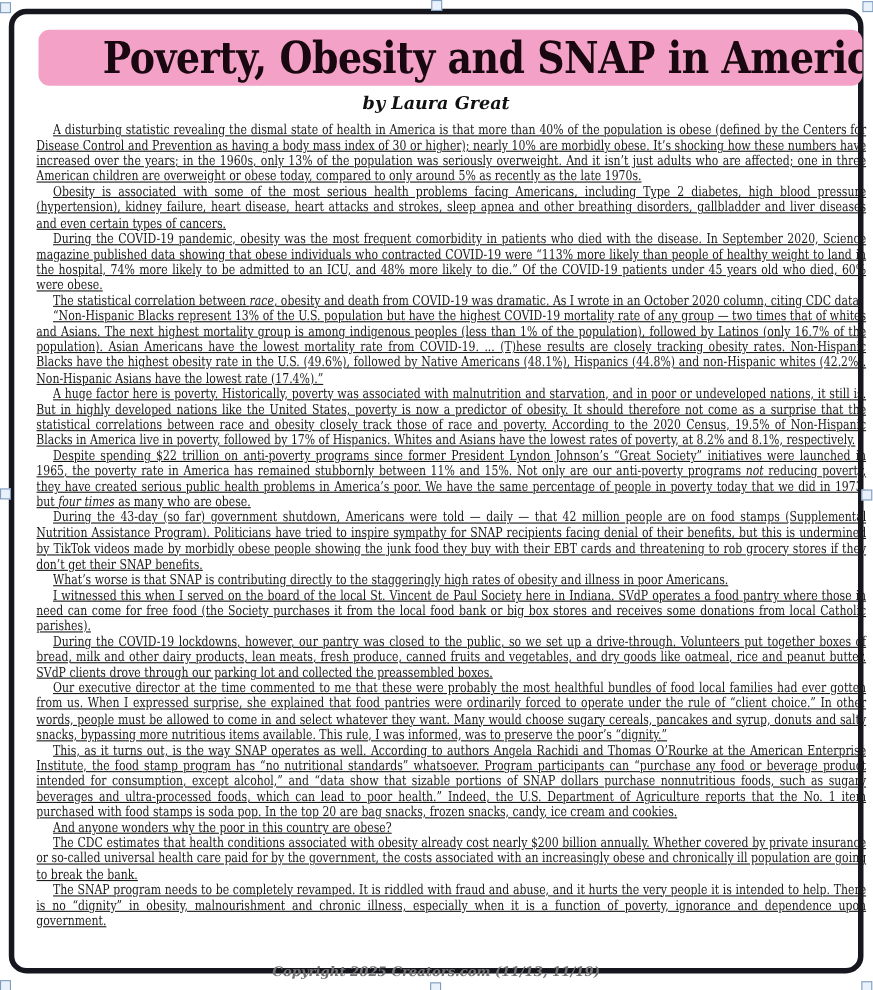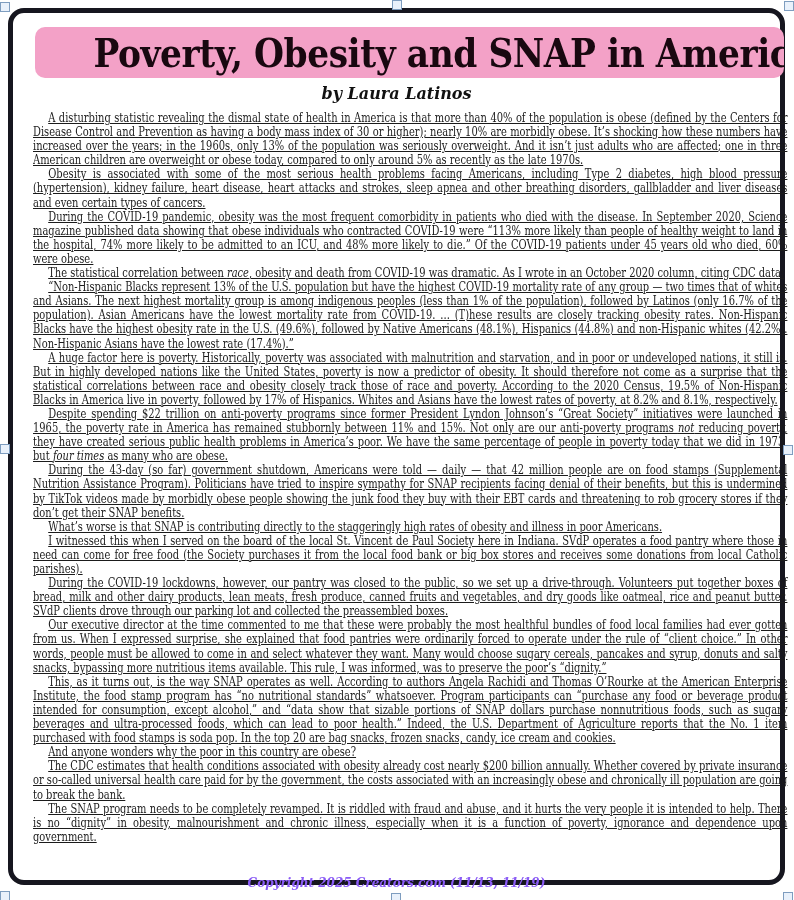--- a/index.html
+++ b/index.html
@@ -36,21 +36,21 @@
     position:absolute;left:20px;top:98px;width:755px;height:764px;overflow:hidden;text-decoration:underline;
   }
   .article-scale{
     width:943px;transform:scaleX(0.8);transform-origin:0 0;
     font-size:12.4px;line-height:14.1px;text-align:justify;color:var(--ink);
   }
   p.para{margin:0;text-indent:19px;}
   .it{font-style:italic;}
   .copyright{
     position:absolute;left:0;top:863px;width:100%;text-align:center;
-    font-size:12px;font-weight:bold;font-style:italic;color:#8b5cf6;
+    font-size:12px;font-weight:bold;font-style:italic;color:#737373;
   }
   .handle{
     position:absolute;width:10px;height:10px;
     background:#e9f1fb;border:1px solid #7e9dbf;
   }
   .h-tl{left:0;top:2px;}
   .h-tc{left:392px;top:0;}
   .h-tr{left:784px;top:1px;}
   .h-ml{left:0;top:444px;}
   .h-mr{left:783px;top:445px;}
@@ -60,21 +60,21 @@
 </style>
 </head>
 <body>
 
 <div class="canvas">
 
   <div class="frame">
     <div class="banner">
       <div class="title">Poverty, Obesity and SNAP in America</div>
     </div>
-    <div class="byline">by Laura Latinos</div>
+    <div class="byline">by Laura Great</div>
     <div class="article">
       <div class="article-scale">
           <p class="para"><span>A disturbing statistic revealing the dismal state of health in America is that more than 40% of the population is obese (defined by the Centers for Disease Control and Prevention as having a body mass index of 30 or higher); nearly 10% are morbidly obese. It’s shocking how these numbers have increased over the years; in the 1960s, only 13% of the population was seriously overweight. And it isn’t just adults who are affected; one in three American children are overweight or obese today, compared to only around 5% as recently as the late 1970s.</span></p>
           <p class="para"><span>Obesity is associated with some of the most serious health problems facing Americans, including Type 2 diabetes, high blood pressure (hypertension), kidney failure, heart disease, heart attacks and strokes, sleep apnea and other breathing disorders, gallbladder and liver diseases and even certain types of cancers.</span></p>
           <p class="para"><span>During the COVID-19 pandemic, obesity was the most frequent comorbidity in patients who died with the disease. In September 2020, Science magazine published data showing that obese individuals who contracted COVID-19 were “113% more likely than people of healthy weight to land in the hospital, 74% more likely to be admitted to an ICU, and 48% more likely to die.” Of the COVID-19 patients under 45 years old who died, 60% were obese.</span></p>
           <p class="para"><span>The statistical correlation between </span><span class="it">race</span><span>, obesity and death from COVID-19 was dramatic. As I wrote in an October 2020 column, citing CDC data:</span></p>
           <p class="para"><span>“Non-Hispanic Blacks represent 13% of the U.S. population but have the highest COVID-19 mortality rate of any group — two times that of whites and Asians. The next highest mortality group is among indigenous peoples (less than 1% of the population), followed by Latinos (only 16.7% of the population). Asian Americans have the lowest mortality rate from COVID-19. ... (T)hese results are closely tracking obesity rates. Non-Hispanic Blacks have the highest obesity rate in the U.S. (49.6%), followed by Native Americans (48.1%), Hispanics (44.8%) and non-Hispanic whites (42.2%). Non-Hispanic Asians have the lowest rate (17.4%).”</span></p>
           <p class="para"><span>A huge factor here is poverty. Historically, poverty was associated with malnutrition and starvation, and in poor or undeveloped nations, it still is. But in highly developed nations like the United States, poverty is now a predictor of obesity. It should therefore not come as a surprise that the statistical correlations between race and obesity closely track those of race and poverty. According to the 2020 Census, 19.5% of Non-Hispanic Blacks in America live in poverty, followed by 17% of Hispanics. Whites and Asians have the lowest rates of poverty, at 8.2% and 8.1%, respectively.</span></p>
           <p class="para"><span>Despite spending $22 trillion on anti-poverty programs since former President Lyndon Johnson’s “Great Society” initiatives were launched in 1965, the poverty rate in America has remained stubbornly between 11% and 15%. Not only are our anti-poverty programs </span><span class="it">not</span><span> reducing poverty, they have created serious public health problems in America’s poor. We have the same percentage of people in poverty today that we did in 1973, but </span><span class="it">four times</span><span> as many who are obese.</span></p>
           <p class="para"><span>During the 43-day (so far) government shutdown, Americans were told — daily — that 42 million people are on food stamps (Supplemental Nutrition Assistance Program). Politicians have tried to inspire sympathy for SNAP recipients facing denial of their benefits, but this is undermined by TikTok videos made by morbidly obese people showing the junk food they buy with their EBT cards and threatening to rob grocery stores if they don’t get their SNAP benefits.</span></p>

